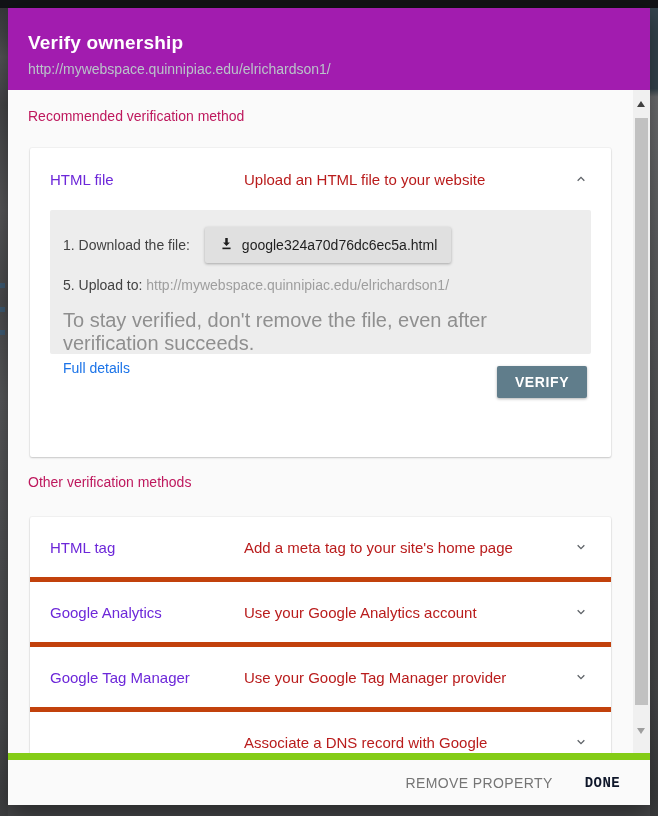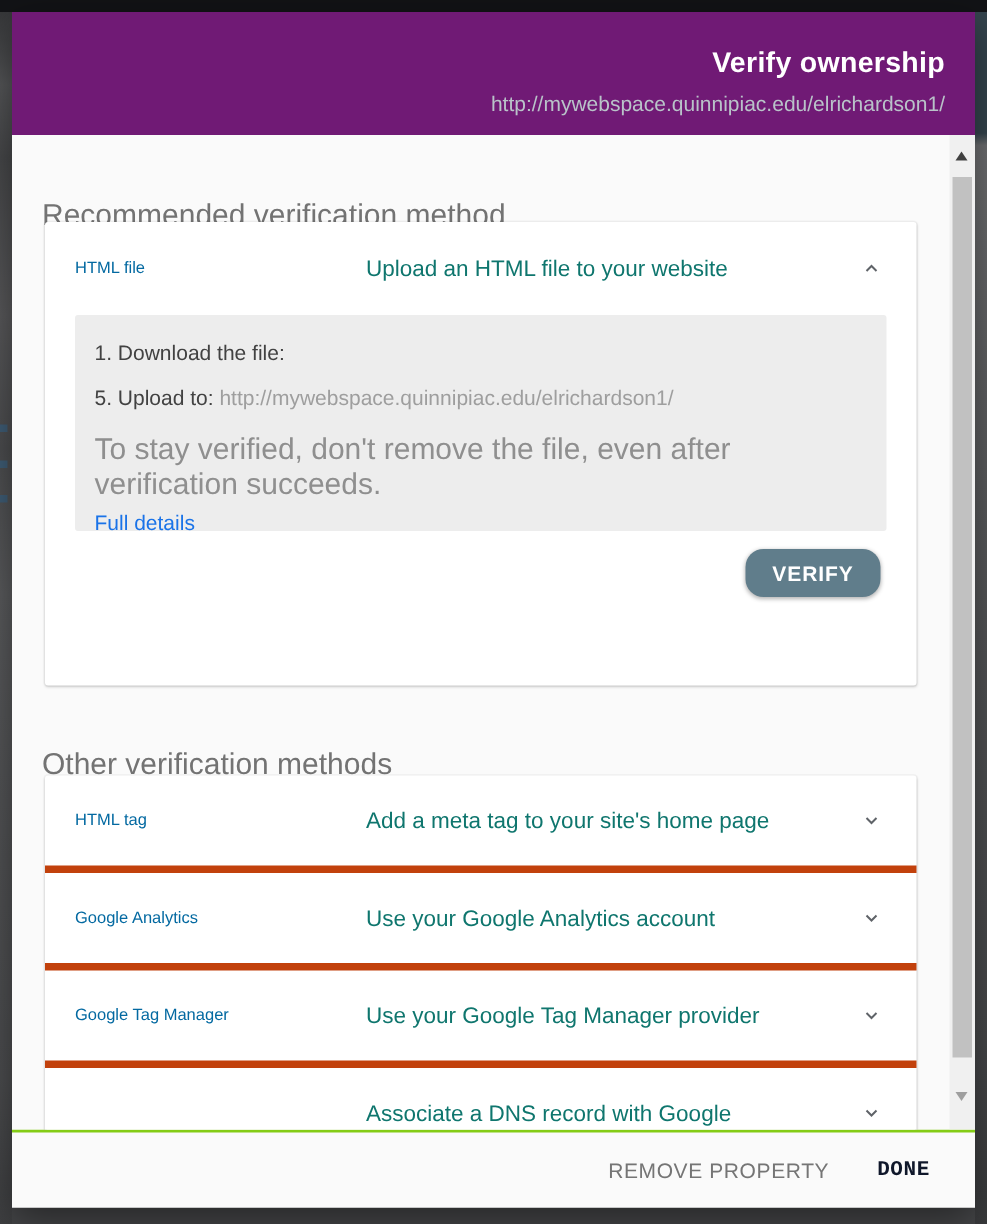--- a/index.html
+++ b/index.html
@@ -14,73 +14,73 @@
   .backdrop-left{position:absolute;left:0;top:8px;width:8px;height:808px;
     background:linear-gradient(180deg,#37383a 0%,#555658 6%,#47484a 12%,#59595b 25%,#4c4d4f 36%,#5a5b5d 48%,#515254 70%,#4c4d4f 88%,#3f4042 100%);}
   .backdrop-right{position:absolute;left:650px;top:8px;width:8px;height:808px;
     background:linear-gradient(180deg,#35454e 0%,#35454e 10%,#6e6f71 11%,#606163 30%,#525355 55%,#47484a 85%,#3a3b3d 100%);}
   .backdrop-dot{position:absolute;width:5px;height:5px;background:#3f5d76;left:0;}
   .dot1{top:283px;} .dot2{top:307px;} .dot3{top:330px;}
 
   
   .modal{position:absolute;left:8px;top:8px;width:642px;height:797px;background:#fafafa;
     box-shadow:0 8px 24px rgba(0,0,0,.45);display:flex;flex-direction:column;}
-  .modal-header{height:82px;background:#701a75;flex:0 0 82px;padding:0 20px;box-sizing:border-box;text-align:right;}
+  .modal-header{height:82px;background:#a21caf;flex:0 0 82px;padding:0 20px;box-sizing:border-box;}
   .modal-title{color:#ffffff;font-size:19px;font-weight:bold;letter-spacing:.2px;padding-top:24px;}
   .modal-subtitle{color:#b9c3c9;font-size:14px;margin-top:7px;}
 
   .modal-body{position:relative;flex:1 1 auto;overflow:hidden;background:#fafafa;}
-  .section-label{position:absolute;left:20px;font-size:20px;color:#737373;margin-top:25px;}
+  .section-label{position:absolute;left:20px;font-size:14px;color:#be185d;}
   .label-recommended{top:18px;}
   .label-other{top:384px;}
 
   .card{position:absolute;left:22px;width:581px;background:#ffffff;border-radius:2px;
     box-shadow:0 1px 2px rgba(0,0,0,.18), 0 0 0 1px rgba(0,0,0,.03);}
   .card-1{top:58px;height:309px;}
   .card-2{top:427px;height:241px;}
 
   .method-row{position:relative;height:60px;display:flex;align-items:center;cursor:pointer;}
   .card-1 .method-row{height:62px;}
   .method-row + .method-row{border-top:5px solid #c2410c;}
-  .method-label{position:absolute;left:20px;font-size:11px;color:#0369a1;}
-  .method-desc{position:absolute;left:214px;font-size:15px;color:#0f766e;text-align:center;}
+  .method-label{position:absolute;left:20px;font-size:15px;color:#6d28d9;}
+  .method-desc{position:absolute;left:214px;font-size:15px;color:#b91c1c;text-align:center;}
   .method-chevron{position:absolute;right:22px;top:50%;margin-top:-8px;width:16px;height:16px;}
 
   
   .gray-box{margin:0 20px;height:144px;box-sizing:border-box;background:#ededed;border-radius:2px;
     padding:13px 13px;}
   .step-row{display:flex;align-items:center;margin-top:4px;}
   .step-label{font-size:14px;color:#424242;}
   .download-btn{margin-left:15px;height:36px;display:flex;align-items:center;gap:8px;
     background:#e0e0e0;border:none;border-radius:2px;padding:0 14px;cursor:pointer;
     box-shadow:0 1px 3px rgba(0,0,0,.30);font-family:"Liberation Sans",sans-serif;}
   .download-btn span{font-size:14px;color:#1f1f1f;}
   .step2-line{margin-top:14px;font-size:14px;color:#424242;}
   .step2-url{color:#9e9e9e;}
   .note-line{margin-top:16px;font-size:20px;color:#8f8f8f;}
   .full-details{display:inline-block;margin-top:5px;font-size:14px;color:#1a73e8;text-decoration:none;cursor:pointer;}
 
   .verify-row{display:flex;justify-content:flex-end;padding:12px 24px 24px 24px;}
-  .verify-btn{background:#607d8b;color:#ffffff;border:none;border-radius:12px;
+  .verify-btn{background:#607d8b;color:#ffffff;border:none;border-radius:2px;
     min-width:90px;height:32px;font-size:14px;font-weight:bold;letter-spacing:.6px;cursor:pointer;
     box-shadow:0 1px 3px rgba(0,0,0,.3);font-family:"Liberation Sans",sans-serif;}
 
   
   .scrollbar{position:absolute;top:0;right:0;width:17px;height:100%;background:#f0f0f0;}
   .sb-arrow{position:absolute;left:0;width:17px;height:28px;cursor:pointer;}
   .sb-arrow-up{top:0;}
   .sb-arrow-down{bottom:8px;}
   .sb-arrow .tri-up{position:absolute;left:4px;top:11px;width:0;height:0;
     border-left:4.5px solid transparent;border-right:4.5px solid transparent;border-bottom:6px solid #404040;}
   .sb-arrow .tri-down{position:absolute;left:4px;top:11px;width:0;height:0;
     border-left:4.5px solid transparent;border-right:4.5px solid transparent;border-top:6px solid #9e9e9e;}
   .sb-thumb{position:absolute;left:2px;top:28px;width:13px;height:587px;background:#c1c1c1;cursor:pointer;}
 
   
-  .modal-footer{flex:0 0 52px;background:#fafafa;border-top:2px solid #84cc16;
+  .modal-footer{flex:0 0 52px;background:#fafafa;border-top:7px solid #84cc16;
     display:flex;align-items:center;justify-content:flex-end;padding-right:28px;gap:28px;box-sizing:border-box;}
   .footer-btn{background:none;border:none;font-size:14px;letter-spacing:.4px;cursor:pointer;
     font-family:"Liberation Sans",sans-serif;padding:8px 2px;}
   .btn-remove{color:#757575;}
   .btn-done{color:#0f172a;font-weight:bold;font-family:Liberation Mono, monospace;}
 </style>
 </head>
 <body>
 
 <div class="backdrop-top"></div>
@@ -108,20 +108,29 @@
         <span class="method-chevron">
           <svg viewBox="0 0 24 24" width="16" height="16">
               <path d="M7 14.5l5-5 5 5" fill="none" stroke="#5f6368" stroke-width="2"></path>
             </svg>
         </span>
       </div>
 
       <div class="gray-box">
         <div class="step-row">
           <span class="step-label">1. Download the file:</span>
+          <button class="download-btn">
+            <span class="dl-icon">
+              <svg viewBox="0 0 24 24" width="15" height="15">
+                <path d="M12 16l-5.5-5.5h3.5V3h4v7.5h3.5z" fill="#1f1f1f"></path>
+                <rect x="5.5" y="18.5" width="13" height="2.6" fill="#1f1f1f"></rect>
+              </svg>
+            </span>
+            <span>google324a70d76dc6ec5a.html</span>
+          </button>
         </div>
         <div class="step2-line">
           <span>5. Upload to:</span>
           <span class="step2-url">http://mywebspace.quinnipiac.edu/elrichardson1/</span>
         </div>
         <div class="note-line">To stay verified, don't remove the file, even after verification succeeds.</div>
         <a class="full-details">Full details</a>
       </div>
 
       <div class="verify-row">

